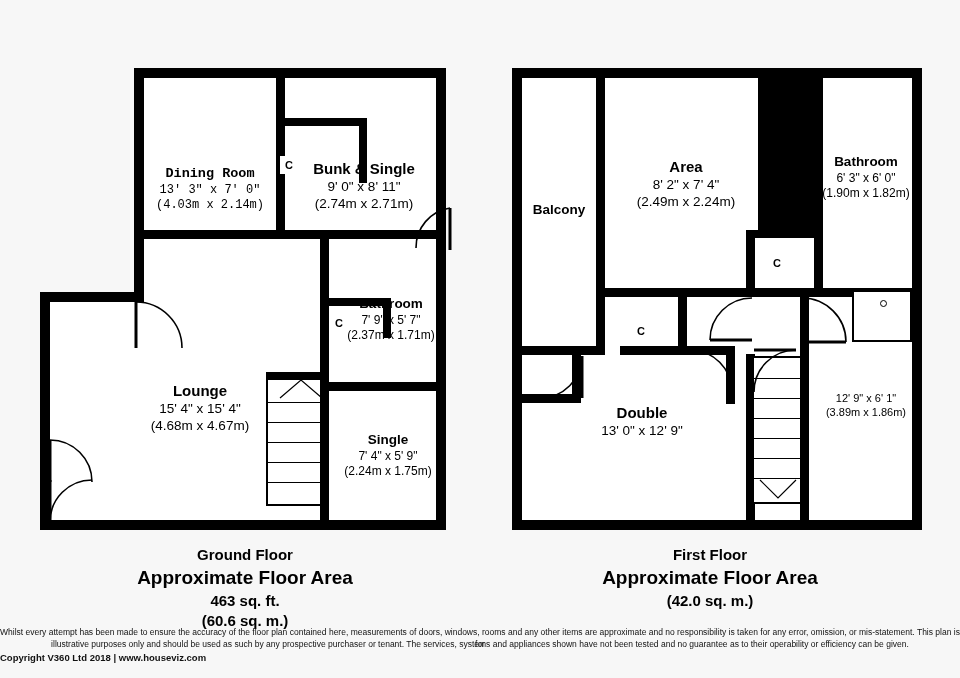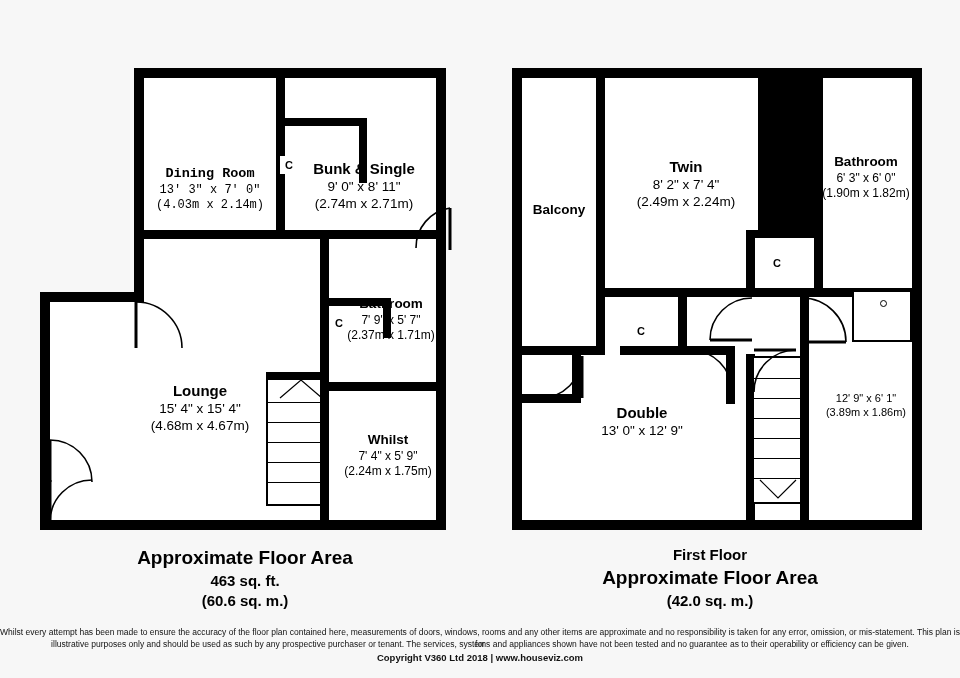--- a/index.html
+++ b/index.html
@@ -40,21 +40,21 @@
 
   
   .footer{position:absolute;text-align:center;line-height:1.35;}
   .footer .t1{font-size:15px;font-weight:bold;}
   .footer .t2{font-size:19px;font-weight:bold;}
   .footer .t3{font-size:15px;font-weight:bold;}
   .footer .t4{font-size:15px;font-weight:bold;}
 
   .disclaimer{position:absolute;left:0;width:960px;text-align:center;
               font-size:8.5px;line-height:1.45;color:#111;}
-  .copyright{position:absolute;left:0;width:960px;text-align:center;
+  .copyright{position:absolute;left:0;width:960px;
              font-size:9.5px;font-weight:bold;color:#111;}
 
   .sink{position:absolute;border:2px solid #000;background:#fff;box-sizing:border-box;}
   .sink .hole{position:absolute;width:5px;height:5px;border:1.5px solid #000;border-radius:50%;}
 </style>
 </head>
 <body>
 
 <div class="plan" style="left:30px;top:60px;width:440px;height:470px;">
 
@@ -141,21 +141,21 @@
     <div class="dim">(2.37m x 1.71m)</div>
   </div>
 
   <div class="lbl big" style="left:90px;top:322px;width:160px;">
     <div class="name">Lounge</div>
     <div class="dim">15' 4" x 15' 4"</div>
     <div class="dim">(4.68m x 4.67m)</div>
   </div>
 
   <div class="lbl med" style="left:300px;top:372px;width:116px;">
-    <div class="name">Whilst</div>
+    <div class="name">Single</div>
     <div class="dim">7' 4" x 5' 9"</div>
     <div class="dim">(2.24m x 1.75m)</div>
   </div>
 </div>
 
 <div class="plan" style="left:500px;top:60px;width:440px;height:470px;">
 
   <div class="room-fill" style="left:12px;top:8px;width:408px;height:460px;"></div>
 
   <div class="wall" style="left:12px;top:8px;width:410px;height:10px;"></div>
@@ -237,21 +237,21 @@
       <path d="M44 2 A42 42 0 0 1 2 44" fill="none" stroke="#000" stroke-width="1.6"></path>
       <line x1="44" y1="2" x2="44" y2="44" stroke="#000" stroke-width="3"></line>
     </svg>
   </div>
 
   <div class="lbl med" style="left:14px;top:142px;width:90px;">
     <div class="name">Balcony</div>
   </div>
 
   <div class="lbl big" style="left:112px;top:98px;width:148px;">
-    <div class="name">Twin</div>
+    <div class="name">Area</div>
     <div class="dim">8' 2" x 7' 4"</div>
     <div class="dim">(2.49m x 2.24m)</div>
   </div>
 
   <div class="lbl med" style="left:308px;top:94px;width:116px;">
     <div class="name">Bathroom</div>
     <div class="dim">6' 3" x 6' 0"</div>
     <div class="dim">(1.90m x 1.82m)</div>
   </div>
 
@@ -260,20 +260,21 @@
     <div class="dim">13' 0" x 12' 9"</div>
   </div>
 
   <div class="lbl sml" style="left:312px;top:332px;width:108px;">
     <div class="dim">12' 9" x 6' 1"</div>
     <div class="dim">(3.89m x 1.86m)</div>
   </div>
 </div>
 
 <div class="footer" style="left:110px;top:545px;width:270px;">
+  <div class="t1">Ground Floor</div>
   <div class="t2">Approximate Floor Area</div>
   <div class="t3">463 sq. ft.</div>
   <div class="t4">(60.6 sq. m.)</div>
 </div>
 
 <div class="footer" style="left:575px;top:545px;width:270px;">
   <div class="t1">First Floor</div>
   <div class="t2">Approximate Floor Area</div>
   <div class="t4">(42.0 sq. m.)</div>
 </div>

